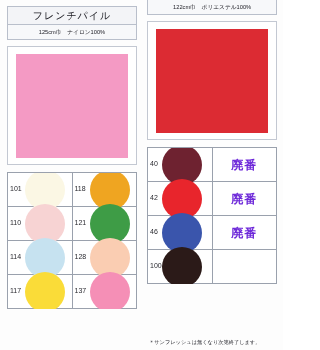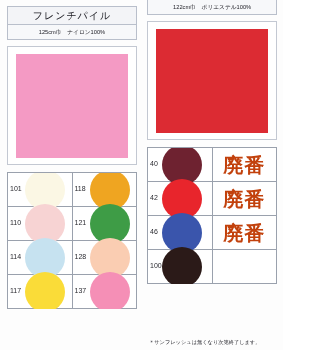--- a/index.html
+++ b/index.html
@@ -101,23 +101,23 @@
     left:17px;top:-3px;
     width:40px;height:40px;
     border-radius:50%;
     z-index:2;
   }
   .panel.right .dot{left:14px;}
   .cell.note{
     display:flex;align-items:center;justify-content:center;
   }
   .note-text{
-    font-size:20px;
+    font-size:12px;
     font-weight:bold;
-    color:#c2410c;
+    color:#6d28d9;
     letter-spacing:1px;
     line-height:1;
   }
   .footnote{
     position:absolute;
     left:6px;bottom:4px;
     font-size:5.5px;
     color:#23232a;
     white-space:nowrap;
     transform:scale(0.95);

